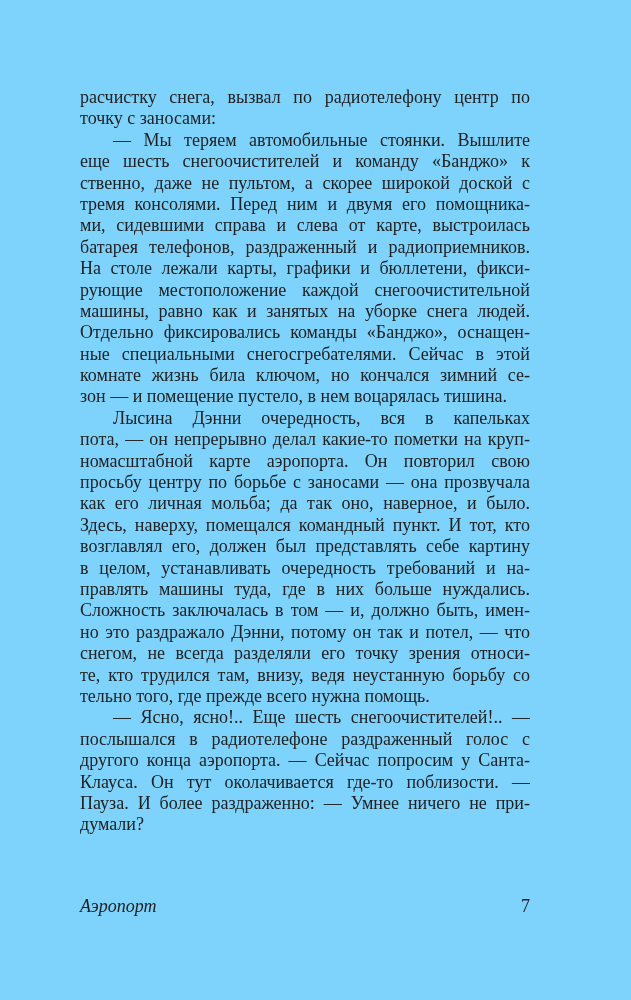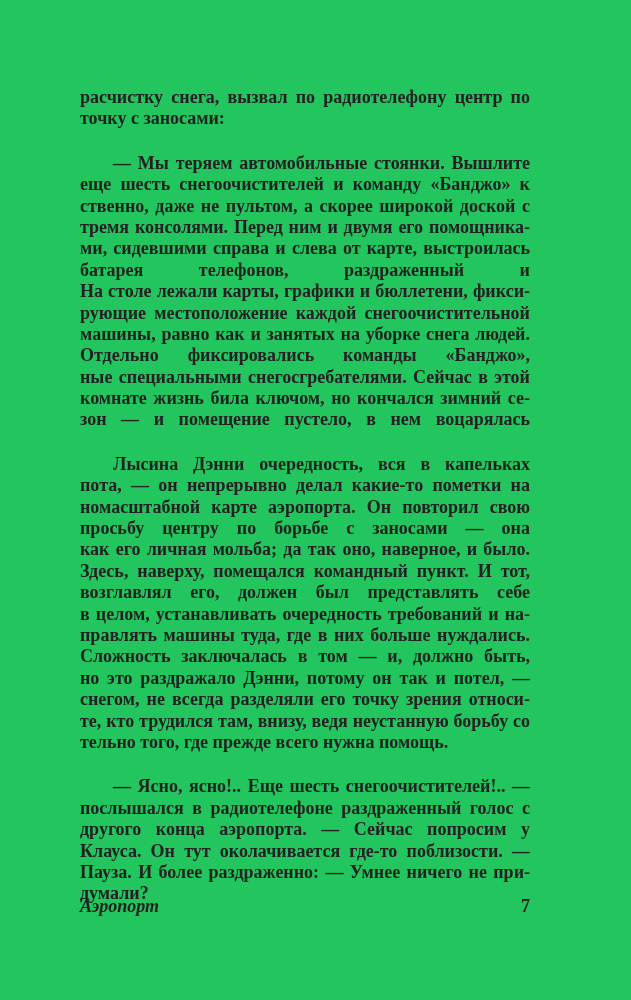--- a/index.html
+++ b/index.html
@@ -9,23 +9,22 @@
   body {
     width: 631px;
     height: 1000px;
     background: #fcfcfc;
     font-family: "Liberation Serif", "DejaVu Serif", serif;
   }
   .page {
     position: relative;
     width: 631px;
     height: 1000px;
-    background: #22c55e;
+    background: #7dd3fc;
     overflow: hidden;
-    font-weight: bold;
   }
   .text-column {
     position: absolute;
     left: 80px;
     top: 87px;
     width: 450px;
     color: #222222;
     font-size: 18px;
   }
   .paragraph {
@@ -38,21 +37,20 @@
     text-align: justify;
     text-align-last: justify;
     white-space: normal;
     overflow: hidden;
   }
   .line.last {
     text-align-last: left;
   }
   .line.indented {
     text-indent: 33px;
-    margin-top: 23px;
   }
   .footer {
     position: absolute;
     left: 80px;
     top: 896px;
     width: 450px;
     display: flex;
     justify-content: space-between;
     align-items: center;
     color: #222222;

